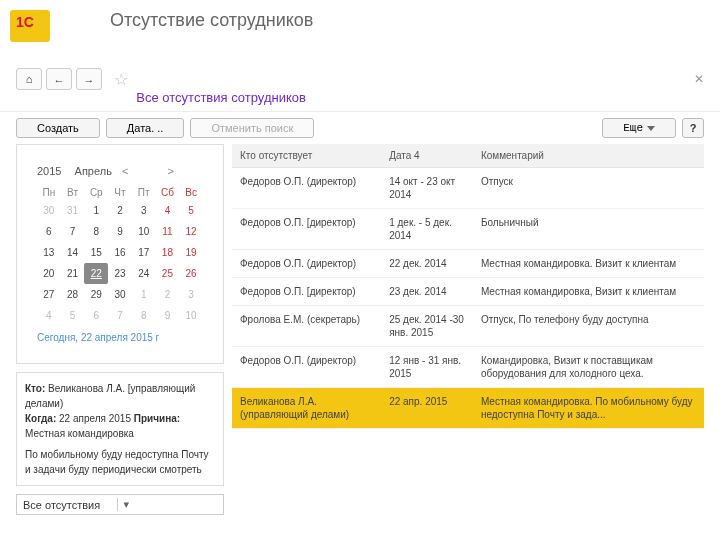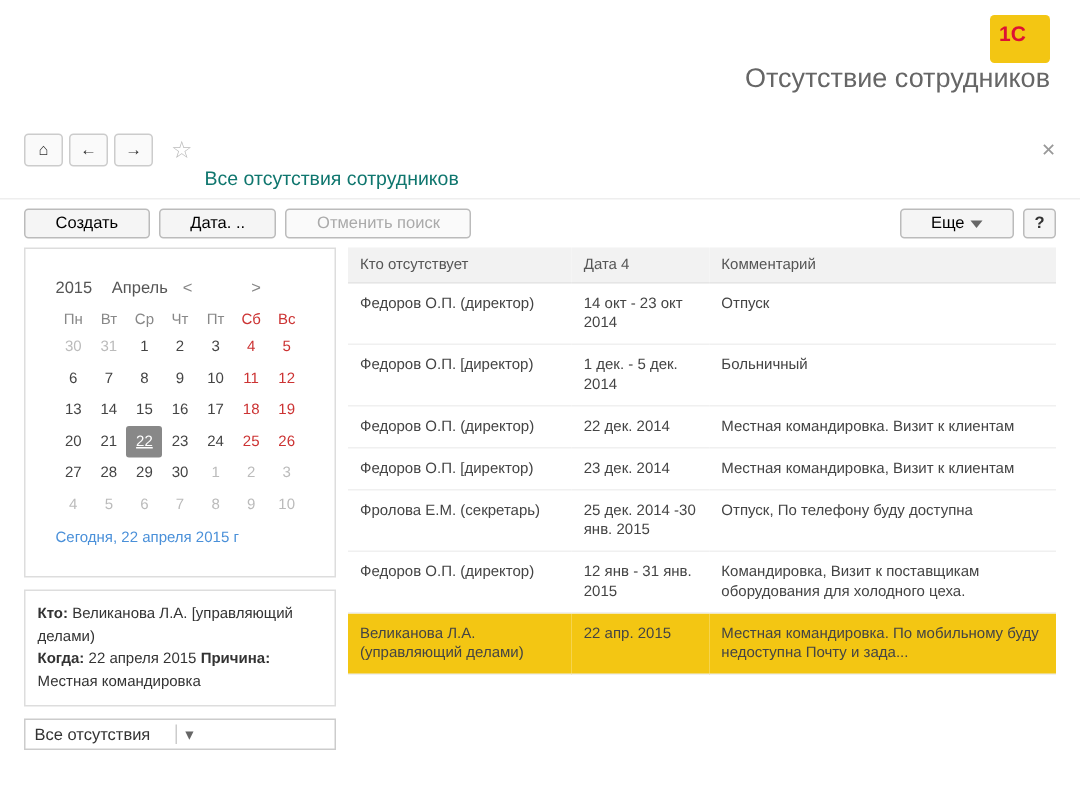--- a/index.html
+++ b/index.html
@@ -1,29 +1,29 @@
 <!DOCTYPE html>
 <html><head>
 <meta charset="utf-8">
 <style>
   * { box-sizing: border-box; margin: 0; padding: 0; }
   body { font-family: Arial, sans-serif; font-size: 11px; color: #333; background: #fff; width: 720px; }
-  .header { display: flex; align-items: flex-end; padding: 10px 20px 5px 10px; flex-direction: column; }
+  .header { display: flex; align-items: flex-start; padding: 10px 20px 5px 10px; }
   .logo { width: 40px; height: 32px; background: #f3c613; position: relative; border-radius: 3px; }
   .logo::before { content:"1C"; font-weight:bold; color:#d13; position:absolute; top:4px; left:6px; font-size:14px; }
   .page-title { font-size: 18px; color: #666; margin-left: 60px; font-weight: normal; }
   .toolbar { display:flex; align-items:center; padding: 6px 16px; border-bottom:1px solid #eee; }
   .icon-btn { border:1px solid #ccc; background:#fafafa; width:26px; height:22px; border-radius:3px; display:flex; align-items:center; justify-content:center; margin-right:4px; cursor:pointer; }
   .star-icon { font-size:16px; color:#bbb; margin:0 8px; }
-  .subtitle { font-size:13px; color:#0f766e;margin-top:37px; }
+  .subtitle { font-size:13px; color:#6d28d9;margin-top:37px; }
   .close-x { margin-left:auto; color:#999; font-size:12px; cursor:pointer; }
   .actions { display:flex; align-items:center; padding:6px 16px; gap:6px; }
   .btn { border:1px solid #bbb; background:#f5f5f5; padding:3px 20px; border-radius:3px; font-size:11px; cursor:pointer; }
   .btn.disabled { color:#aaa; background:#fafafa; }
-  .btn.more { margin-left:auto; }
+  .btn.more { margin-left:auto;font-family:Liberation Mono, monospace; }
   .triangle { display:inline-block; width:0; height:0; border-left:4px solid transparent; border-right:4px solid transparent; border-top:5px solid #666; margin-left:4px; vertical-align:middle; }
   .help-btn { border:1px solid #bbb; background:#f5f5f5; width:22px; height:20px; border-radius:3px; display:flex; align-items:center; justify-content:center; font-weight:bold; }
   .content { display:flex; gap:8px; padding:0 16px 10px 16px; }
   .left { width: 208px; flex-shrink:0; }
   .right { flex:1; }
   .cal { border:1px solid #ddd; padding:20px; }
   .cal-head { display:flex; align-items:center; gap:6px; font-size:11px; color:#555; }
   .cal-head span { flex:1; }
   .cal-nav { color:#888; cursor:pointer; padding:0 4px; }
   .cal-grid { display:grid; grid-template-columns:repeat(7,1fr); gap:0; margin-top:8px; text-align:center; font-size:10px; }
@@ -134,20 +134,21 @@
           <div class="d dim">8</div>
           <div class="d dim">9</div>
           <div class="d dim">10</div>
         </div>
       <a class="today-link">Сегодня, 22 апреля 2015 г</a>
     </div>
 
     <div class="details">
       <div><b>Кто:</b> <span>Великанова Л.А. [управляющий делами)</span></div>
       <div><b>Когда:</b> <span>22 апреля 2015</span> <b>Причина:</b> <span>Местная командировка</span></div>
+      <div style="margin-top:6px;">По мобильному буду недоступна Почту и задачи буду периодически смотреть</div>
     </div>
 
     <div class="filter">
       <span>Все отсутствия</span>
       <span class="dd">▾</span>
     </div>
   </div>
 
   <div class="right">
     <table>

